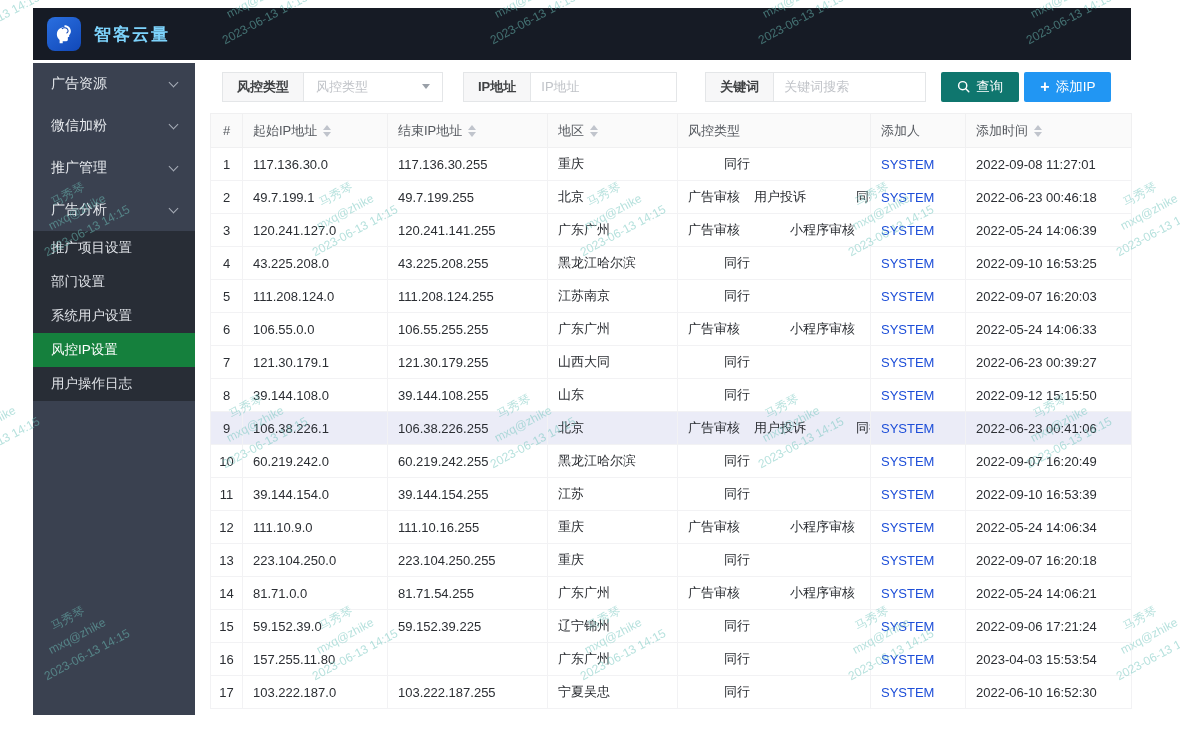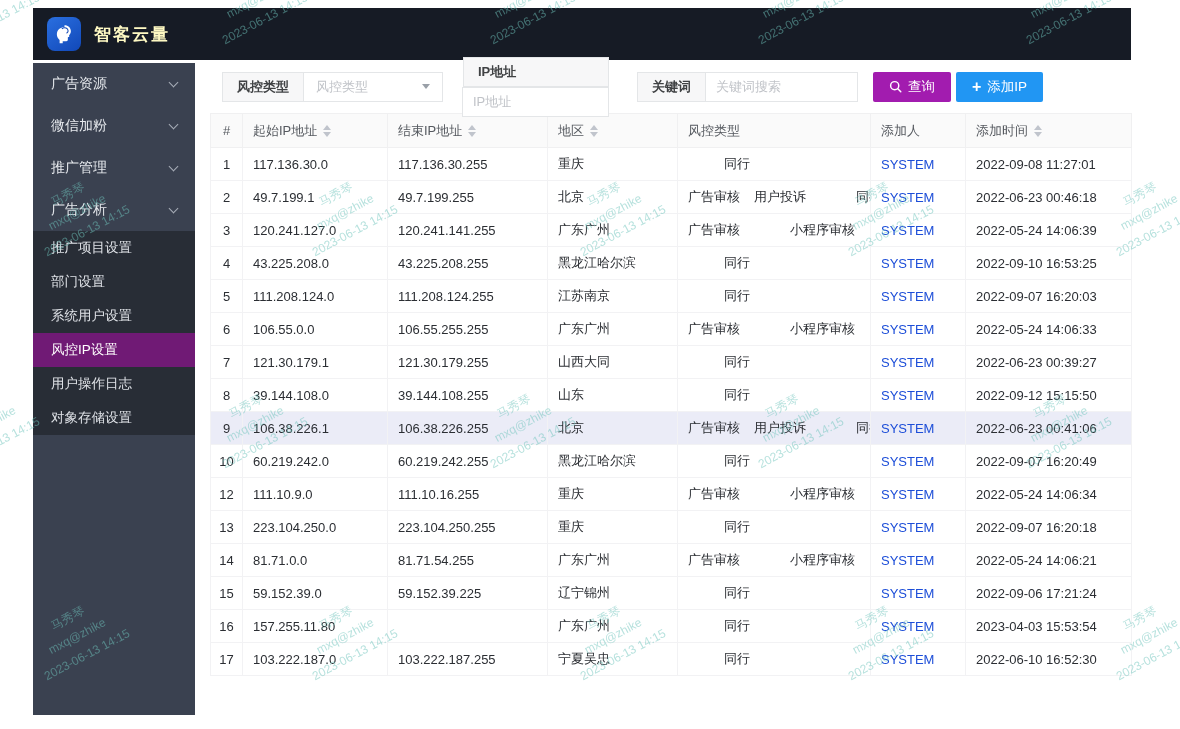--- a/index.html
+++ b/index.html
@@ -4,45 +4,45 @@
 <style>
   * { margin:0; padding:0; box-sizing:border-box; }
   html,body { width:1180px; height:729px; background:#fff; }
   body { font-family:"Liberation Sans","DejaVu Sans",sans-serif; }
   .page { position:relative; width:1180px; height:729px; background:#fff; overflow:hidden; }
   .app { position:absolute; left:33px; top:8px; width:1098px; height:704px; background:#fff; }
 
   
   .topbar { position:absolute; left:0; top:0; width:1098px; height:52px; background:#161b25; display:flex; align-items:center; padding-left:14px; }
   .logo-box { width:34px; height:34px; border-radius:8px; background:linear-gradient(145deg,#2a6fe0,#1148b8); display:flex; align-items:center; justify-content:center; flex:0 0 auto; }
-  .app-title { color:#fef9c3; font-size:17px; font-weight:bold; letter-spacing:2px; margin-left:13px; }
+  .app-title { color:#7dd3fc; font-size:17px; font-weight:bold; letter-spacing:2px; margin-left:13px; }
 
   
   .sidebar { position:absolute; left:0; top:55px; width:162px; height:652px; background:#3a4150; }
   .nav-item { height:42px; display:flex; align-items:center; justify-content:space-between; padding:0 18px; color:#e6e9ed; font-size:14px; cursor:pointer; }
   .nav-item.parent-open { background:#273144; }
   .chev { width:7px; height:7px; border-right:1.5px solid #a7adb7; border-bottom:1.5px solid #a7adb7; transform:rotate(45deg); margin-top:-3px; }
   .chev.up { transform:rotate(-135deg); margin-top:4px; }
   .submenu { background:#282d36; }
   .submenu-item { height:34px; line-height:34px; padding-left:18px; color:#dfe2e7; font-size:13.5px; cursor:pointer; }
-  .submenu-item.active { background:#701a75; color:#fff; }
+  .submenu-item.active { background:#15803d; color:#fff; }
 
   
   .main { position:absolute; left:177px; top:52px; width:921px; height:652px; background:#fff; }
   .filter-bar { height:53px; display:flex; align-items:center; padding-left:12px; }
   .fgroup { display:flex; }
   .flabel { height:30px; line-height:28px; padding:0 14px; background:#f7f7f8; border:1px solid #e4e6e8; color:#404244; font-size:13px; font-weight:bold; white-space:nowrap; }
   .select-box { width:140px; height:30px; border:1px solid #e4e6e8; margin-left:-1px; background:#fff; display:flex; align-items:center; justify-content:space-between; padding:0 12px; color:#c0c3c8; font-size:13px; cursor:pointer; }
   .caret-down { width:0; height:0; border-left:4px solid transparent; border-right:4px solid transparent; border-top:5px solid #9aa0a8; }
   .finput { height:30px; border:1px solid #e4e6e8; margin-left:-1px; padding:0 10px; font-size:13px; color:#333; outline:none; background:#fff; }
   .finput::placeholder { color:#c0c3c8; }
   .ip-input { width:147px; }
   .kw-input { width:153px;padding-left:10px; }
   .btn { height:30px; padding:0 16px; border:none; color:#fff; font-size:13.5px; display:flex; align-items:center; gap:6px; border-radius:2px; cursor:pointer; white-space:nowrap; }
-  .btn-search { background:#a21caf; margin-left:15px; }
+  .btn-search { background:#0f766e; margin-left:15px; }
   .btn-add { background:#2196f3; margin-left:5px; }
   .plus-glyph { font-size:16px; font-weight:bold; line-height:1; }
 
   
   table { width:921px; border-collapse:collapse; table-layout:fixed; }
   th { height:34px; background:#fafafa; font-weight:normal; color:#55595f; font-size:13px; text-align:left; padding-left:10px; border:1px solid #f0f0f1; white-space:nowrap; }
   th.center, td.center { text-align:center; padding-left:0; }
   td { height:33px; font-size:13px; color:#2b2e33; border:1px solid #f2f2f4; padding-left:10px; background:#fff; white-space:nowrap; overflow:hidden; }
   tr.hl td { background:#ebecf7; }
   td.added-by { color:#1d4ed8; }
@@ -88,35 +88,34 @@
         <div class="nav-item">
           <span>广告分析</span>
           <span class="chev"></span>
         </div>
         <div class="submenu">
           <div class="submenu-item">推广项目设置</div>
           <div class="submenu-item">部门设置</div>
           <div class="submenu-item">系统用户设置</div>
           <div class="submenu-item active">风控IP设置</div>
           <div class="submenu-item">用户操作日志</div>
-          <div class="submenu-item">对象存储设置</div>
         </div>
       </div>
 
     <div class="main">
 
       <div class="filter-bar">
         <div class="fgroup" style="margin-right:20px;">
           <div class="flabel">风控类型</div>
           <div class="select-box">
             <span>风控类型</span>
             <span class="caret-down"></span>
           </div>
         </div>
-        <div class="fgroup" style="margin-right:28px;flex-direction:column;">
+        <div class="fgroup" style="margin-right:28px;">
           <div class="flabel">IP地址</div>
           <input class="finput ip-input" type="text" placeholder="IP地址" style="">
         </div>
         <div class="fgroup">
           <div class="flabel">关键词</div>
           <input class="finput kw-input" type="text" placeholder="关键词搜索" style="">
         </div>
         <button class="btn btn-search">
           <svg width="13" height="13" viewBox="0 0 16 16">
             <circle cx="7" cy="7" r="5" fill="none" stroke="#ffffff" stroke-width="1.8"></circle>
@@ -248,20 +247,29 @@
             <tr>
               <td class="center">10</td>
               <td>60.219.242.0</td>
               <td>60.219.242.255</td>
               <td>黑龙江哈尔滨</td>
               <td><span class="risk-tag">同行</span></td>
               <td class="added-by">SYSTEM</td>
               <td>2022-09-07 16:20:49</td>
             </tr>
             <tr>
+              <td class="center">11</td>
+              <td>39.144.154.0</td>
+              <td>39.144.154.255</td>
+              <td>江苏</td>
+              <td><span class="risk-tag">同行</span></td>
+              <td class="added-by">SYSTEM</td>
+              <td>2022-09-10 16:53:39</td>
+            </tr>
+            <tr>
               <td class="center">12</td>
               <td>111.10.9.0</td>
               <td>111.10.16.255</td>
               <td>重庆</td>
               <td><span class="risk-tag">广告审核</span><span class="risk-tag">小程序审核</span></td>
               <td class="added-by">SYSTEM</td>
               <td>2022-05-24 14:06:34</td>
             </tr>
             <tr>
               <td class="center">13</td>

